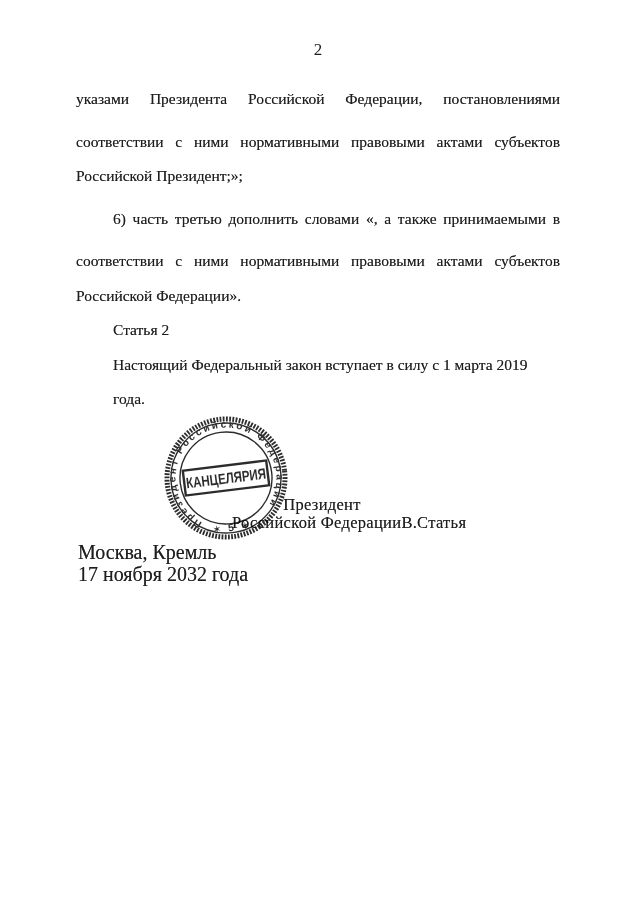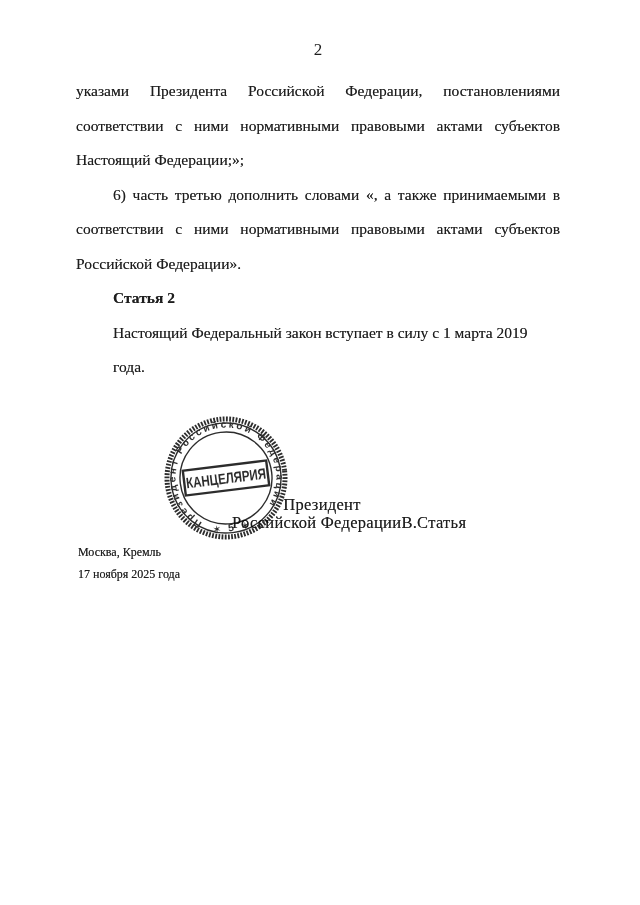--- a/index.html
+++ b/index.html
@@ -16,35 +16,35 @@
     position:absolute;top:40px;left:76px;width:484px;
     text-align:center;font-size:17px;line-height:20px;
   }
   
   .body-text{
     position:absolute;top:74px;left:76px;width:484px;
     font-size:15.5px;line-height:34.5px;
     text-shadow:0 0 .4px rgba(0,0,0,.55);
   }
   .line{white-space:normal;}
-  .line.just{text-align:justify;text-align-last:justify;}
+  .line.just{text-align:justify;text-align-last:justify;margin-top:8px;}
   .line.indent{padding-left:37px;}
-  .line.bold{font-weight:bold;}
+  .line.bold{font-weight:normal;}
   
   .signature{
     position:absolute;top:484px;left:232px;width:270px;
     font-size:16.5px;line-height:17.5px;letter-spacing:.3px;
     text-shadow:0 0 .4px rgba(0,0,0,.55);
   }
   .sig-line1{width:180px;text-align:center;margin-top:12px;}
   .sig-line2{display:flex;align-items:baseline;}
   
   .footer{
     position:absolute;top:541px;left:78px;
-    font-size:12px;line-height:22px;
+    font-size:20px;line-height:22px;
     text-shadow:0 0 .4px rgba(0,0,0,.55);
   }
   
   .stamp{
     position:absolute;left:151px;top:403px;width:150px;height:150px;
     mix-blend-mode:multiply;opacity:.93;
   }
   .stamp svg{display:block;width:150px;height:150px;}
   .stamp .ink{stroke:#1c1c1c;fill:none;}
   .stamp text{fill:#1c1c1c;font-family:"Liberation Sans","DejaVu Sans",sans-serif;font-weight:bold;}
@@ -55,39 +55,39 @@
 </head>
 <body>
 
 <div class="page">
 
   <div class="page-number">2</div>
 
   <div class="body-text">
     <div class="line just">указами Президента Российской Федерации, постановлениями</div>
     <div class="line just">соответствии с ними нормативными правовыми актами субъектов</div>
-    <div class="line">Настоящий Федерации;»;</div>
+    <div class="line">Российской Президент;»;</div>
     <div class="line just indent">6) часть третью дополнить словами «, а также принимаемыми в</div>
     <div class="line just">соответствии с ними нормативными правовыми актами субъектов</div>
     <div class="line">Российской Федерации».</div>
     <div class="line bold indent">Статья 2</div>
     <div class="line indent">Настоящий Федеральный закон вступает в силу с 1 марта 2019 года.</div>
   </div>
 
   <div class="signature">
     <div class="sig-line1">Президент</div>
     <div class="sig-line2">
       <span>Российской Федерации</span>
       <span>В.Статья</span>
     </div>
   </div>
 
   <div class="footer">
     <div>Москва, Кремль</div>
-    <div>17 ноября 2025 года</div>
+    <div>17 ноября 2032 года</div>
   </div>
 
   <div class="stamp">
     <svg viewBox="-75 -75 150 150" xmlns="http://www.w3.org/2000/svg">
       <g transform="rotate(-7)">
 
         <circle class="ink" r="59" stroke-width="5" stroke-dasharray="1.8 1.4"></circle>
         <circle class="ink" r="55" stroke-width="1.4"></circle>
         <circle class="ink" r="46" stroke-width="1.4"></circle>
 

